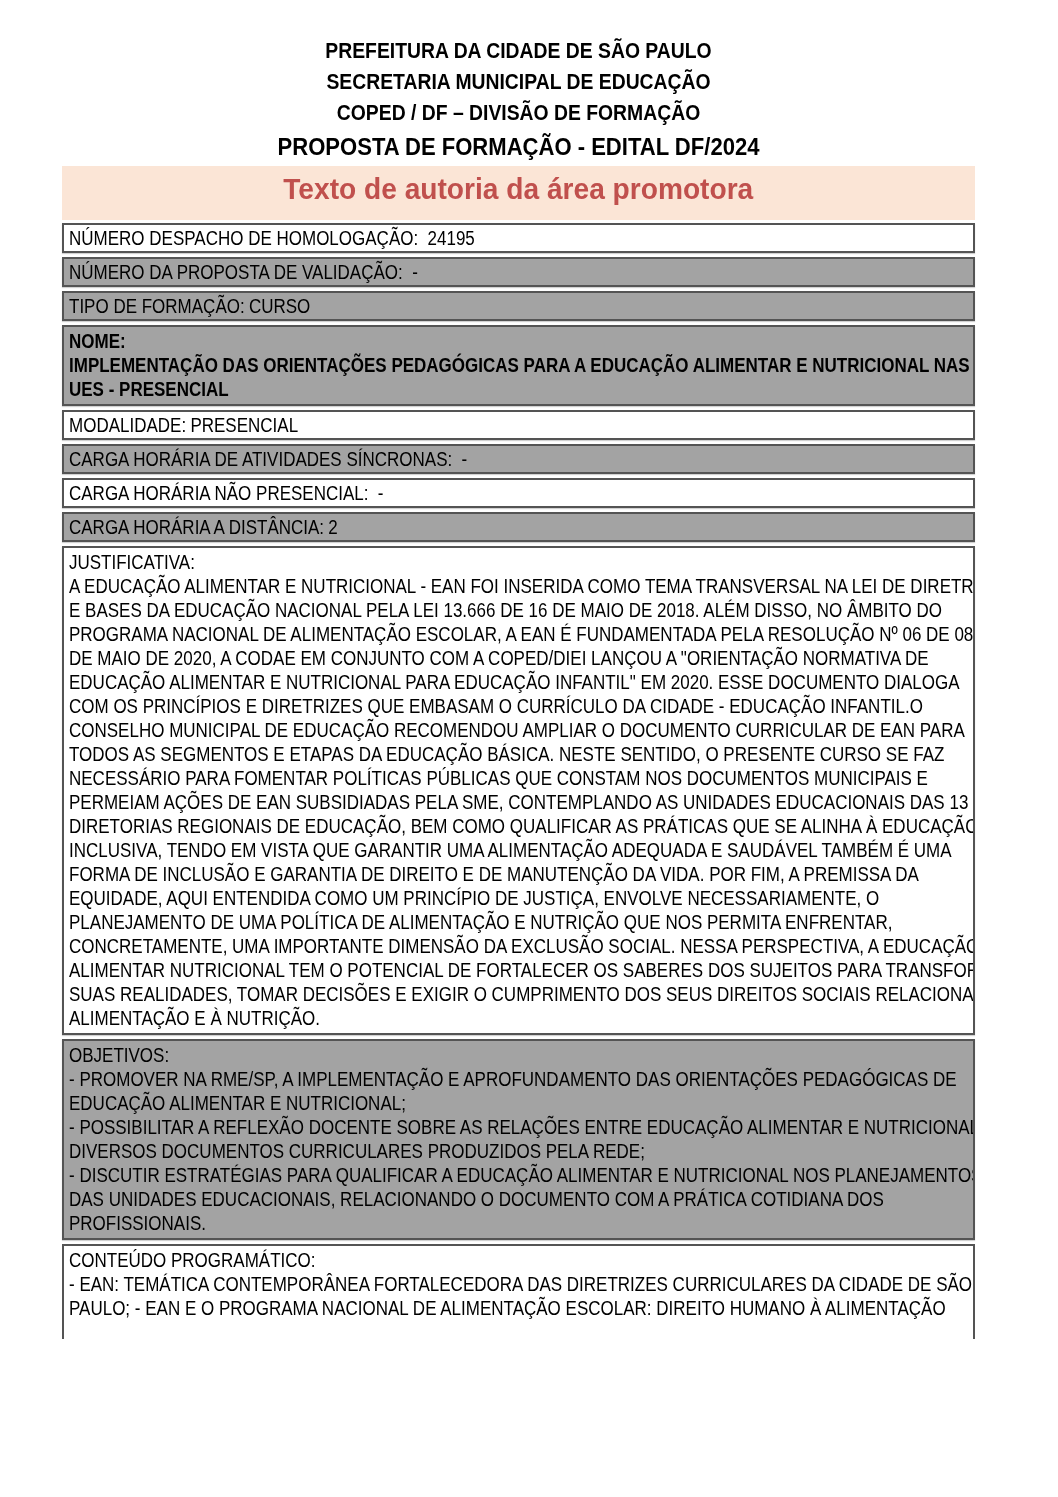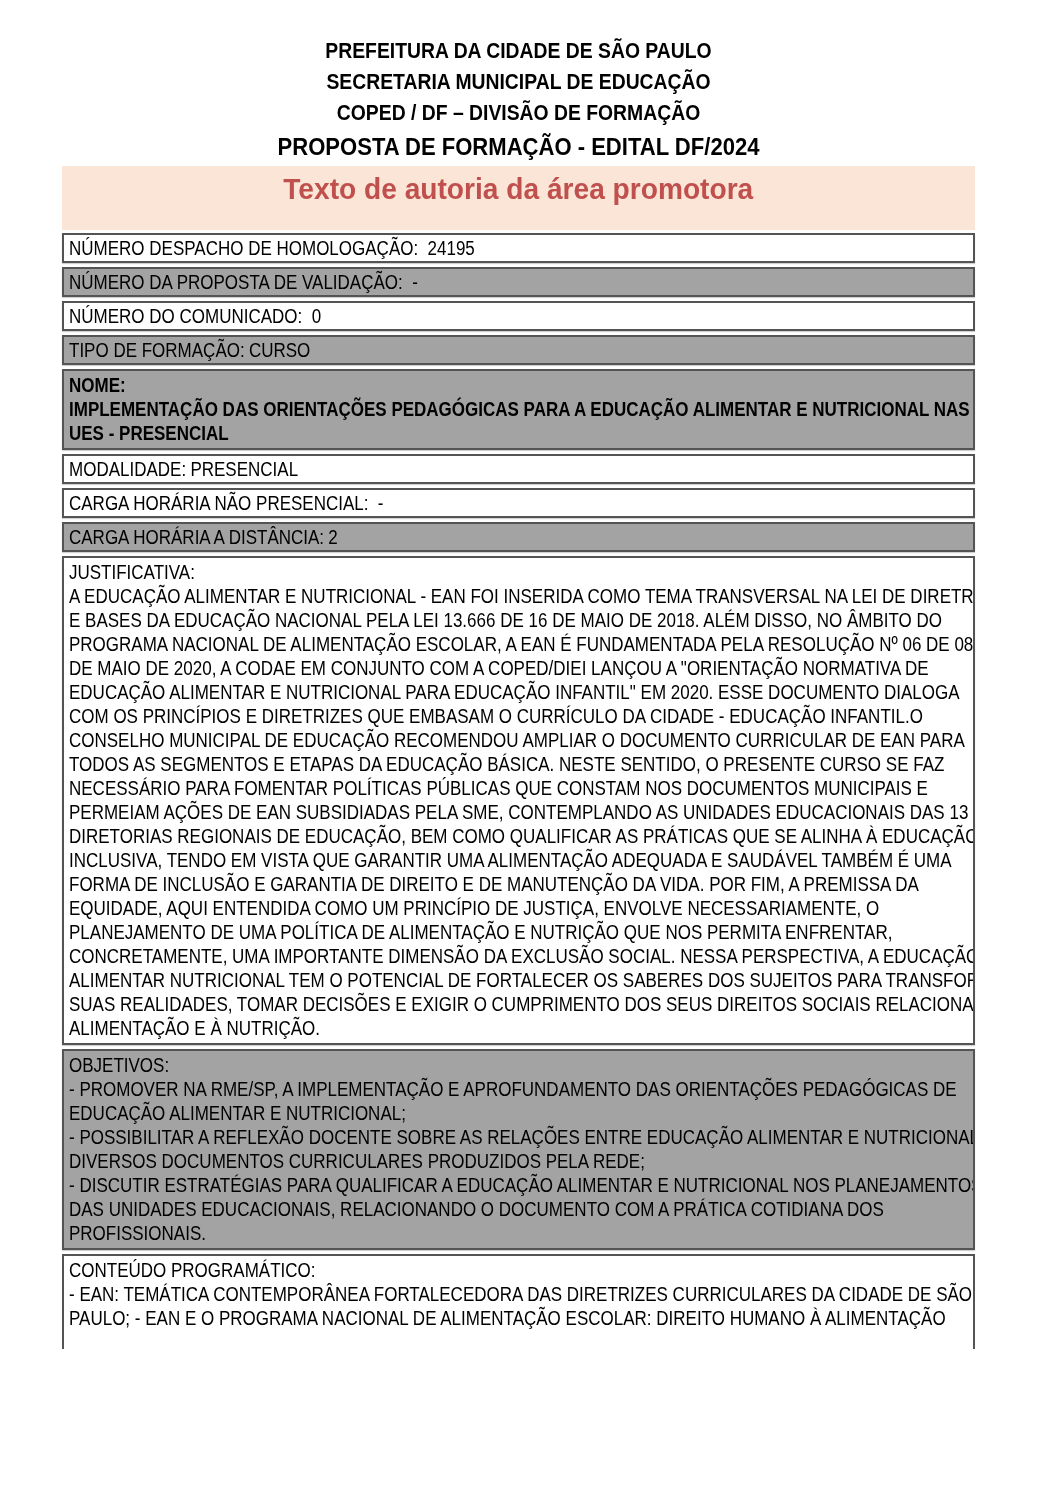--- a/index.html
+++ b/index.html
@@ -15,21 +15,21 @@
 
   
   .header { padding-top: 36px; text-align: center; }
   .hl { font-weight: 700; font-size: 21.5px; line-height: 31px; transform: scaleX(0.9); }
   .hl.big { font-size: 24.5px; line-height: 35px; }
 
   
   .banner {
     margin-top: 2px; margin-bottom: 3px;
     background: #fbe5d6;
-    height: 64px; line-height: 46px;
+    height: 54px; line-height: 46px;
     text-align: center;
   }
   .banner .bt {
     display: inline-block;
     font-weight: 700; font-size: 29px;
     color: #c0504d;
     transform: scaleX(0.97);
   }
 
   
@@ -71,43 +71,43 @@
   <div class="banner"><span class="bt">Texto de autoria da área promotora</span></div>
 
   <div class="row">
     <div class="cx"><span class="lbl">NÚMERO DESPACHO DE HOMOLOGAÇÃO:</span><span class="vinline wide">24195</span></div>
   </div>
 
   <div class="row peach">
     <div class="cx"><span class="lbl">NÚMERO DA PROPOSTA DE VALIDAÇÃO:</span><span class="vinline wide">-</span></div>
   </div>
 
-  <div class="row">
-    <div class="cx"><span class="lbl">NÚMERO DO COMUNICADO:</span><span class="vinline wide">0</span></div>
-  </div>
 
   <div class="row peach">
     <div class="cx"><span class="lbl">TIPO DE FORMAÇÃO:</span><span class="vinline">CURSO</span></div>
   </div>
 
 
   <div class="row peach bold block">
     <div class="cx">
         <div class="lbl">NOME:</div>
         <div class="vblock">IMPLEMENTAÇÃO DAS ORIENTAÇÕES PEDAGÓGICAS PARA A EDUCAÇÃO ALIMENTAR E NUTRICIONAL NAS
 UES - PRESENCIAL</div>
       </div>
   </div>
 
   <div class="row">
     <div class="cx"><span class="lbl">MODALIDADE:</span><span class="vinline">PRESENCIAL</span></div>
   </div>
 
 
 
+  <div class="row peach">
+    <div class="cx"><span class="lbl">CARGA HORÁRIA DE ATIVIDADES SÍNCRONAS:</span><span class="vinline wide">-</span></div>
+  </div>
 
   <div class="row">
     <div class="cx"><span class="lbl">CARGA HORÁRIA NÃO PRESENCIAL:</span><span class="vinline wide">-</span></div>
   </div>
 
   <div class="row peach">
     <div class="cx"><span class="lbl">CARGA HORÁRIA A DISTÂNCIA:</span><span class="vinline">2</span></div>
   </div>
 
   <div class="row block">

